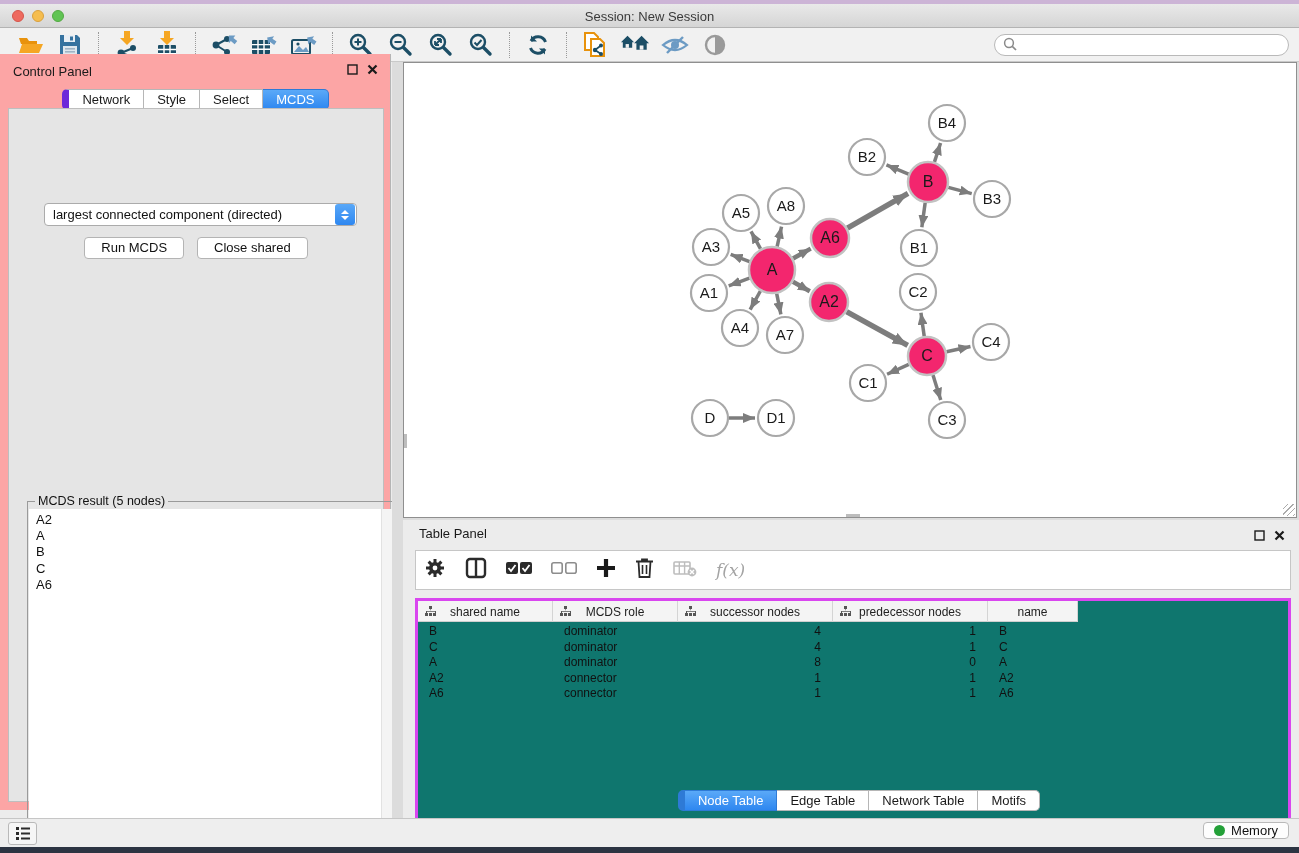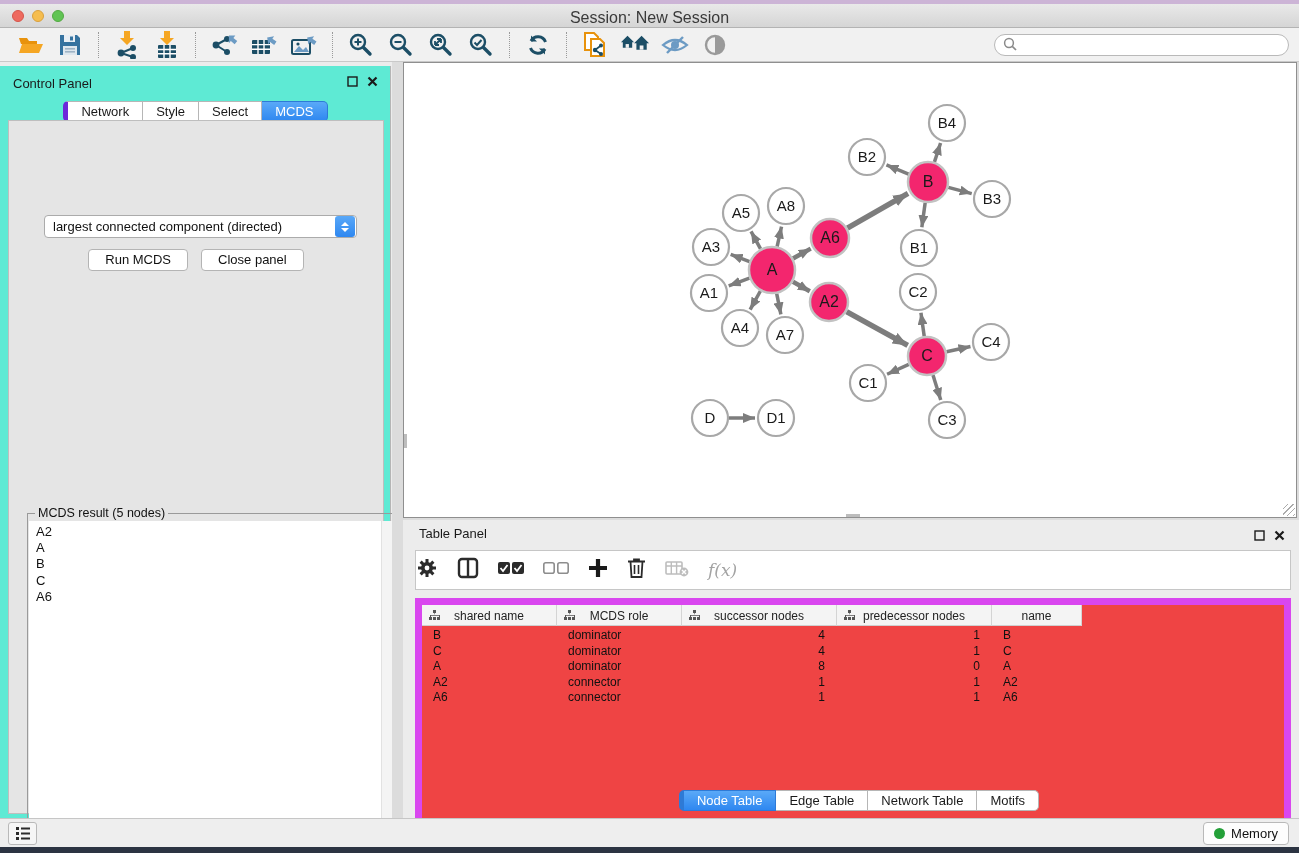--- a/index.html
+++ b/index.html
@@ -8,42 +8,42 @@
   .abs { position:absolute; }
 
   
   #wallpaper-top { left:0; top:0; width:1299px; height:4px; background:#ccb4d6; }
   #titlebar { left:0; top:4px; width:1299px; height:24px;
     background:linear-gradient(#e9e9e9,#d5d5d5); border-bottom:1px solid #b3b3b3; }
   .tl { width:12px; height:12px; border-radius:50%; top:6px; }
   .tl.red { left:12px; background:#ee6a5f; border:1px solid #d5554b; }
   .tl.yellow { left:32px; background:#f5bd4f; border:1px solid #d9a03e; }
   .tl.green { left:52px; background:#61c454; border:1px solid #53a943; }
-  #main-title { width:100%; text-align:center; top:5px; font-size:16px; color:#3a3a3a; }
+  #main-title { width:100%; text-align:center; top:5px; font-size:13px; color:#3a3a3a; }
 
   
   #toolbar { left:0; top:28px; width:1299px; height:34px; background:#f1f1f1;
     border-bottom:1px solid #c9c9c9; display:flex; align-items:center; padding:0 10px; }
   .tb-icon { width:30px; height:28px; display:flex; align-items:center; justify-content:center; margin:0 5px; }
   .tb-sep { width:1px; height:26px; border-left:1px dotted #9a9a9a; margin:0 8px; }
   #quick-search { margin-left:auto; width:295px; height:22px; background:#fff;
     border:1px solid #b9b9b9; border-radius:11px; display:flex; align-items:center; padding-left:8px; }
 
   
-  #control-panel { left:0; top:66px; width:391px; height:756px; background:#5eead4;
+  #control-panel { left:0; top:54px; width:391px; height:756px; background:#fca5a5;
     border-right:1px solid #b5b5b5; }
   #cp-title { left:13px; top:10px; font-size:13px; color:#1a1a1a; }
   .panel-btns { top:10px; display:flex; gap:9px; }
   #cp-content { left:8px; top:54px; width:376px; height:694px; background:#e5e5e5;
     border:1px solid #bebebe; }
   .seg-tabs { display:flex; }
   #cp-tabs { top:35px; left:0; width:391px; justify-content:center; }
   .seg-tab { height:21px; line-height:19px; padding:0 13px; font-size:13px; color:#1a1a1a;
     background:#fff; border:1px solid #b6b6b6; border-left:none; }
-  .seg-tab:first-child { border-left:5px solid #6d28d9; border-radius:5px 0 0 5px; }
+  .seg-tab:first-child { border-left:7px solid #6d28d9; border-radius:5px 0 0 5px; }
   .seg-tab:last-child { border-radius:0 5px 5px 0; }
   .seg-tab.active { background:linear-gradient(#5aa9f8,#2e87f0); color:#fff; border-color:#2e7ad6; }
   #opt-label { top:70px; width:100%; text-align:center; font-size:13px; color:#111; }
   #criterion-select { left:35px; top:94px; width:313px; height:23px; background:#fff;
     border:1px solid #ababab; border-radius:4px; display:flex; align-items:center; }
   #criterion-select .val { font-size:13px; color:#111; padding-left:8px; flex:1;
     white-space:nowrap; overflow:hidden; }
   #criterion-stepper { width:20px; height:21px; border-radius:3px;
     background:linear-gradient(#59a8f8,#2e87f0); display:flex; flex-direction:column;
     align-items:center; justify-content:center; gap:2px; margin-right:1px; }
@@ -74,41 +74,41 @@
   #net-canvas { left:0; top:26px; width:892px; height:428px; background:#fff; }
   .grip { right:1px; bottom:1px; width:12px; height:12px;
     background:repeating-linear-gradient(135deg, transparent 0 3px, #ababab 3px 4px); }
   .scroll-nub-v { left:0; top:345px; width:3px; height:14px; background:#bdbdbd; }
   .scroll-nub-h { left:442px; bottom:0; width:14px; height:3px; background:#bdbdbd; }
 
   
   #table-panel { left:403px; top:520px; width:896px; height:298px; background:#ececec;text-decoration:underline; }
   #tp-title { left:16px; top:6px; font-size:13px; color:#1a1a1a; }
   #tp-toolbar { left:12px; top:30px; width:876px; height:40px; background:#fff;
-    border:1px solid #c6c6c6; display:flex; align-items:center; padding-left:0; gap:19px; }
+    border:1px solid #c6c6c6; display:flex; align-items:center; padding-left:8px; gap:19px; }
   #fx-label { font-family:"DejaVu Serif", serif; font-style:italic; font-size:17px; color:#a3a3a3; }
-  #node-table { left:12px; top:78px; width:876px; height:240px; background:#ef4444;
-    border:7px solid #d946ef; overflow:hidden; }
+  #node-table { left:12px; top:78px; width:876px; height:240px; background:#0f766e;
+    border:3px solid #d946ef; overflow:hidden; }
   #nt-header { left:0; top:0; height:21px; display:flex; background:#f4f4f4;
     border-bottom:1px solid #cfcfcf; }
   .nt-h-cell { height:21px; display:flex; align-items:center; justify-content:center; gap:5px;
     font-size:12px; color:#222; border-right:1px solid #d4d4d4; position:relative; }
   .nt-h-icon { position:absolute; left:7px; top:5px; }
   .nt-row { position:absolute; display:flex; height:15.5px; align-items:center; }
   .nt-cell { font-size:12px; color:#111; height:15.5px; line-height:15.5px; }
   .nt-cell.l { text-align:left; padding-left:11px; }
   .nt-cell.r { text-align:right; padding-right:12px; }
   #tp-tabs { top:270px; left:8px; width:896px; justify-content:center; }
 
   
   #status-bar { left:0; top:818px; width:1299px; height:29px; background:#eeeeee;
     border-top:1px solid #c6c6c6; }
   #status-list-btn { left:8px; top:3px; width:29px; height:23px; background:#f6f6f6;
     border:1px solid #b9b9b9; border-radius:3px; display:flex; align-items:center; justify-content:center; }
-  #memory-btn { right:10px; top:3px; height:23px; background:#fdfdfd; border:1px solid #b9b9b9;
+  #memory-btn { right:10px; top:3px; height:17px; background:#fdfdfd; border:1px solid #b9b9b9;
     border-radius:4px; display:flex; align-items:center; gap:6px; padding:0 10px; }
   #memory-dot { width:11px; height:11px; border-radius:50%; background:#23a038; }
   #memory-label { font-size:13px; color:#111; }
   #wallpaper-bottom { left:0; top:847px; width:1299px; height:6px; background:#2c3442; }
 </style>
 </head>
 <body>
 
 <div id="wallpaper-top" class="abs"></div>
 <div id="titlebar" class="abs">
@@ -280,21 +280,21 @@
   <div id="cp-content" class="abs">
     <div id="criterion-select" class="abs">
       <span class="val">largest connected component (directed)</span>
       <span id="criterion-stepper">
           <span class="chev-up"></span>
           <span class="chev-down"></span>
         </span>
     </div>
     <div id="cp-buttons" class="abs">
       <button class="push-btn">Run MCDS</button>
-      <button class="push-btn">Close panel</button>
+      <button class="push-btn">Close shared</button>
     </div>
     <div id="mcds-group" class="abs">
       <span id="mcds-legend" class="abs">MCDS result (5 nodes)</span>
       <div id="mcds-list" class="abs">
           <div class="mcds-item">A2</div>
           <div class="mcds-item">A</div>
           <div class="mcds-item">B</div>
           <div class="mcds-item">C</div>
           <div class="mcds-item">A6</div>
         </div>

